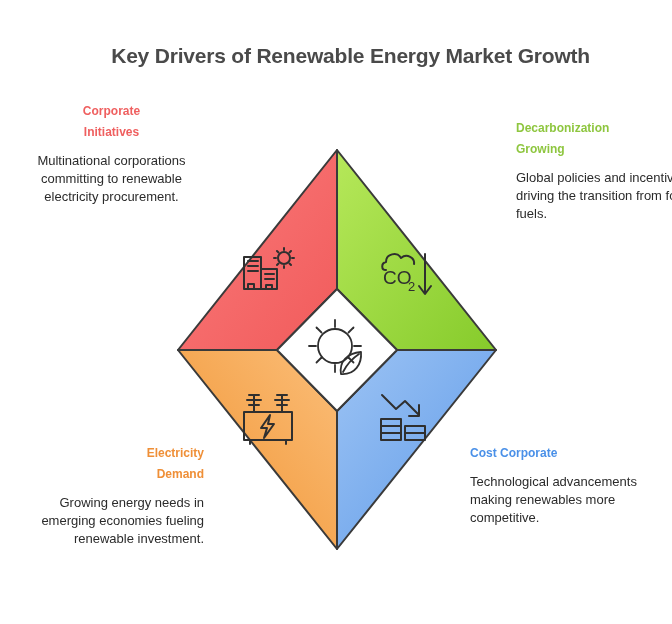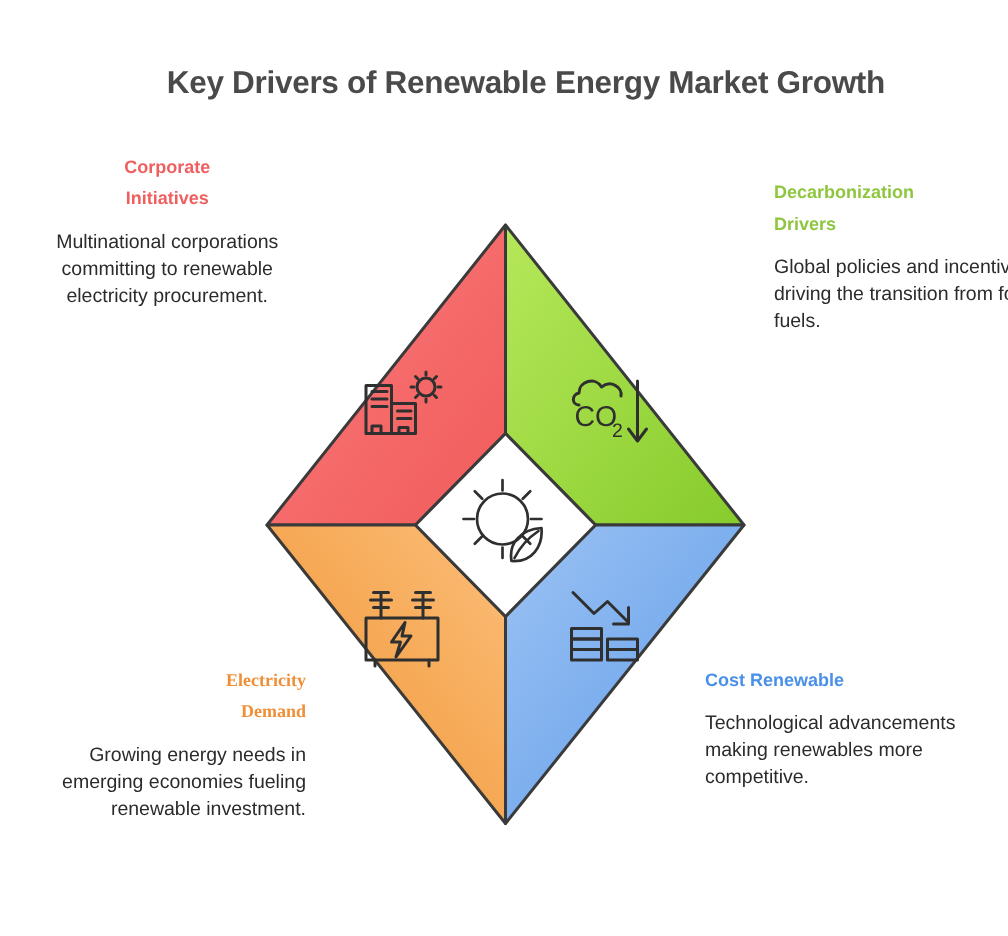--- a/index.html
+++ b/index.html
@@ -69,21 +69,21 @@
   }
   #block-decarbonization .heading { color: #8ec63f; }
 
   
   #block-electricity {
     left: 8px;
     top: 443px;
     width: 196px;
     text-align: right;
   }
-  #block-electricity .heading { color: #ef8f37; font-family: Liberation Serif, serif; }
+  #block-electricity .heading { color: #ef8f37; }
 
   
   #block-cost {
     left: 470px;
     top: 443px;
     width: 190px;
     text-align: left;
   }
   #block-cost .heading { color: #4a90e8; }
 
@@ -214,34 +214,34 @@
       <div class="heading">
         <span>Corporate</span><br>
         <span>Initiatives</span>
       </div>
       <div class="body">Multinational corporations committing to renewable electricity procurement.</div>
     </div>
 
     <div class="block" id="block-decarbonization">
       <div class="heading">
         <span>Decarbonization</span><br>
-        <span>Drivers</span>
+        <span>Growing</span>
       </div>
       <div class="body">Global policies and incentives driving the transition from fossil fuels.</div>
     </div>
 
     <div class="block" id="block-electricity">
       <div class="heading">
         <span>Electricity</span><br>
         <span>Demand</span>
       </div>
       <div class="body">Growing energy needs in emerging economies fueling renewable investment.</div>
     </div>
 
     <div class="block" id="block-cost">
       <div class="heading">
-        <span>Cost Renewable</span>
+        <span>Cost Corporate</span>
       </div>
       <div class="body">Technological advancements making renewables more competitive.</div>
     </div>
   </div>
 
 </div>
 
 </body></html>

